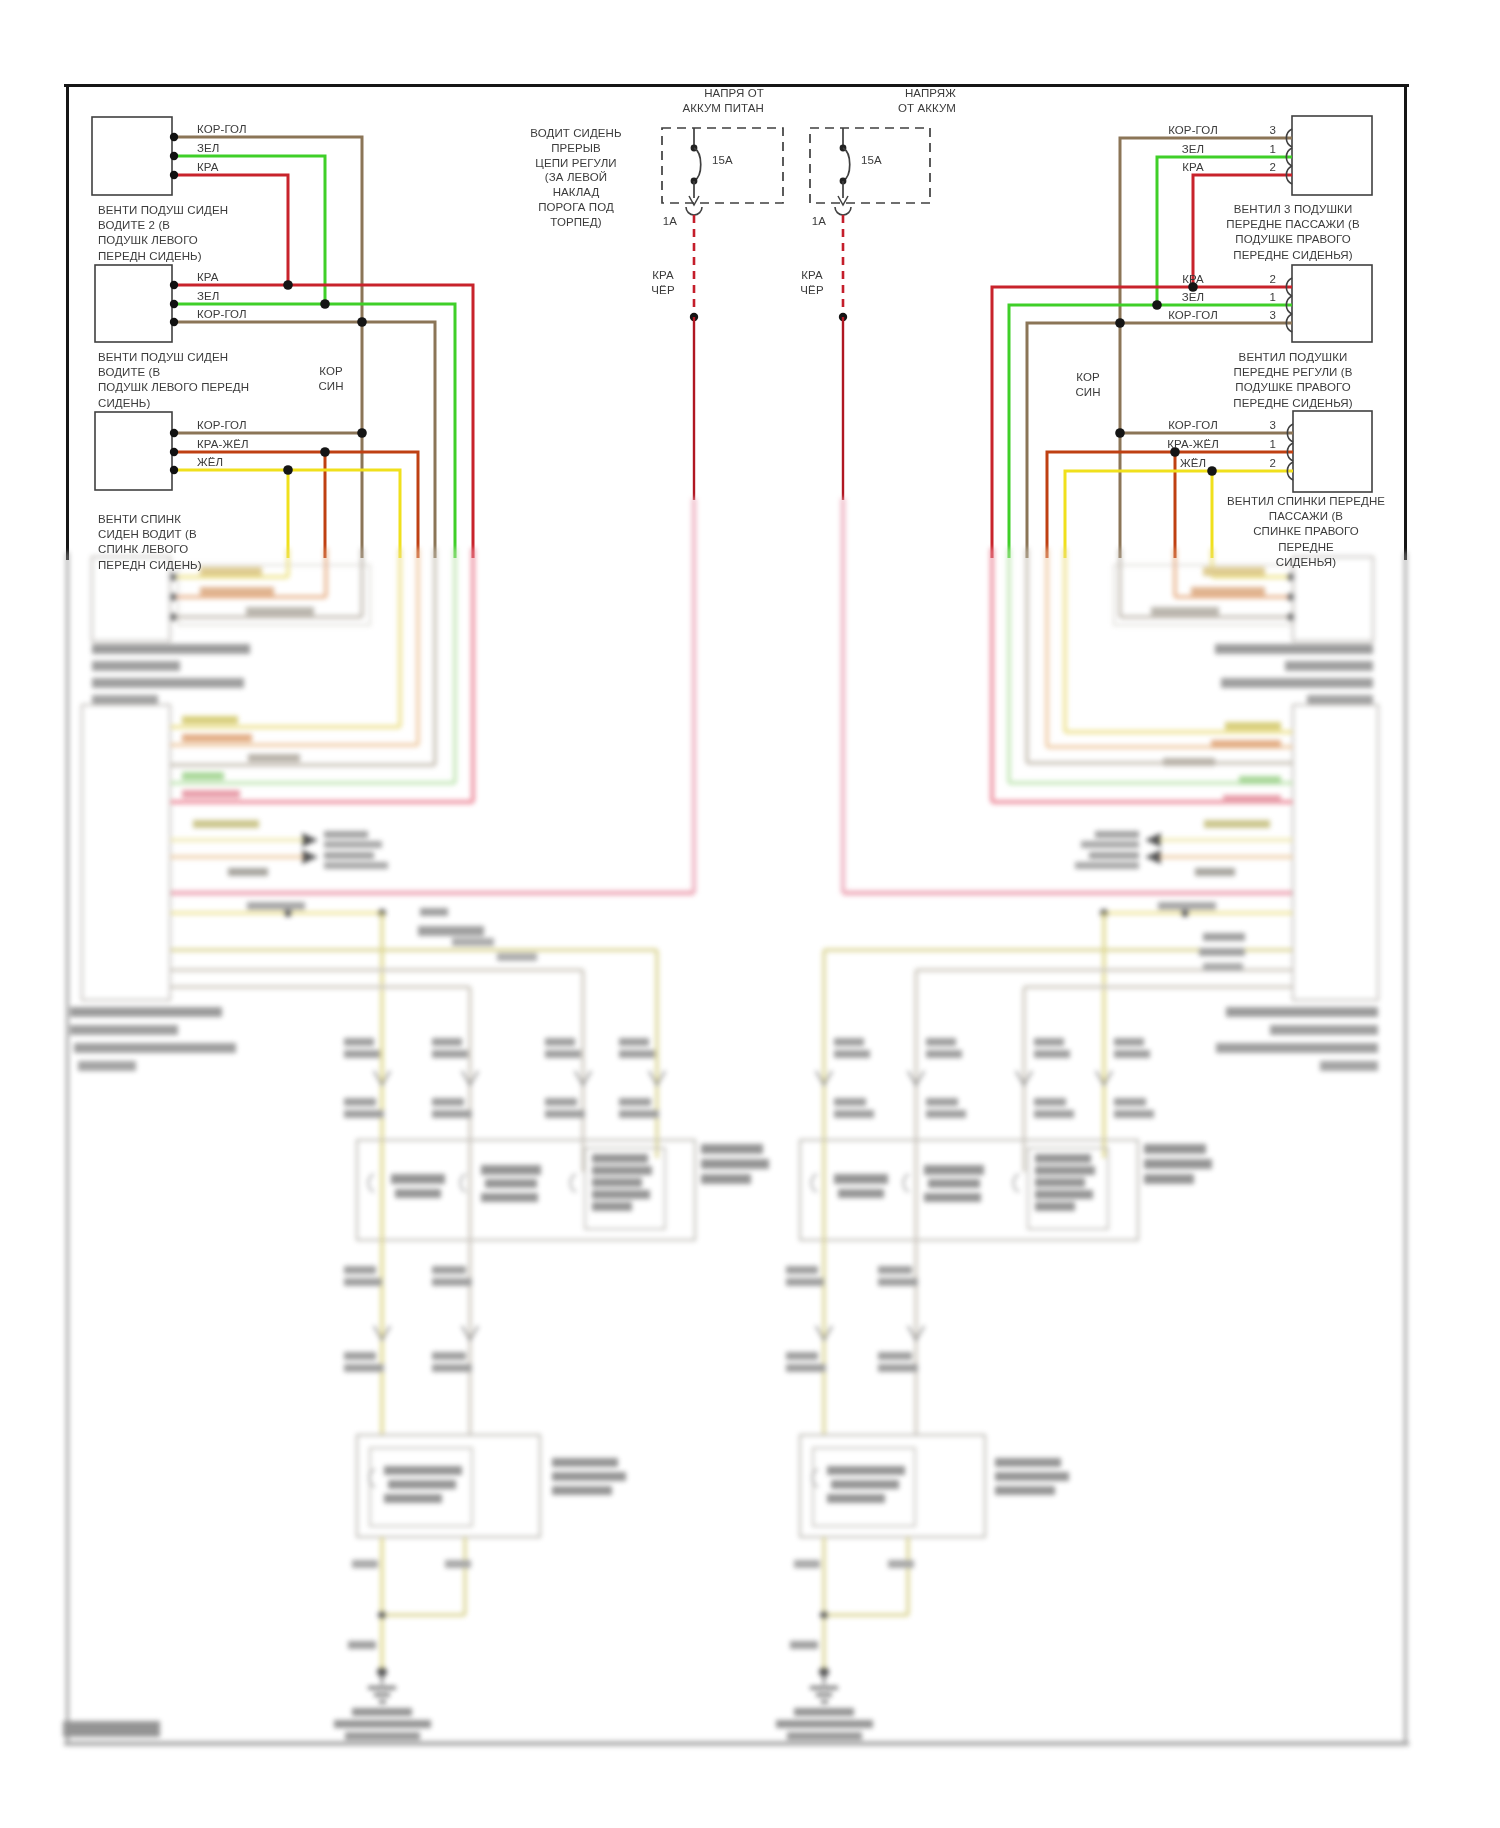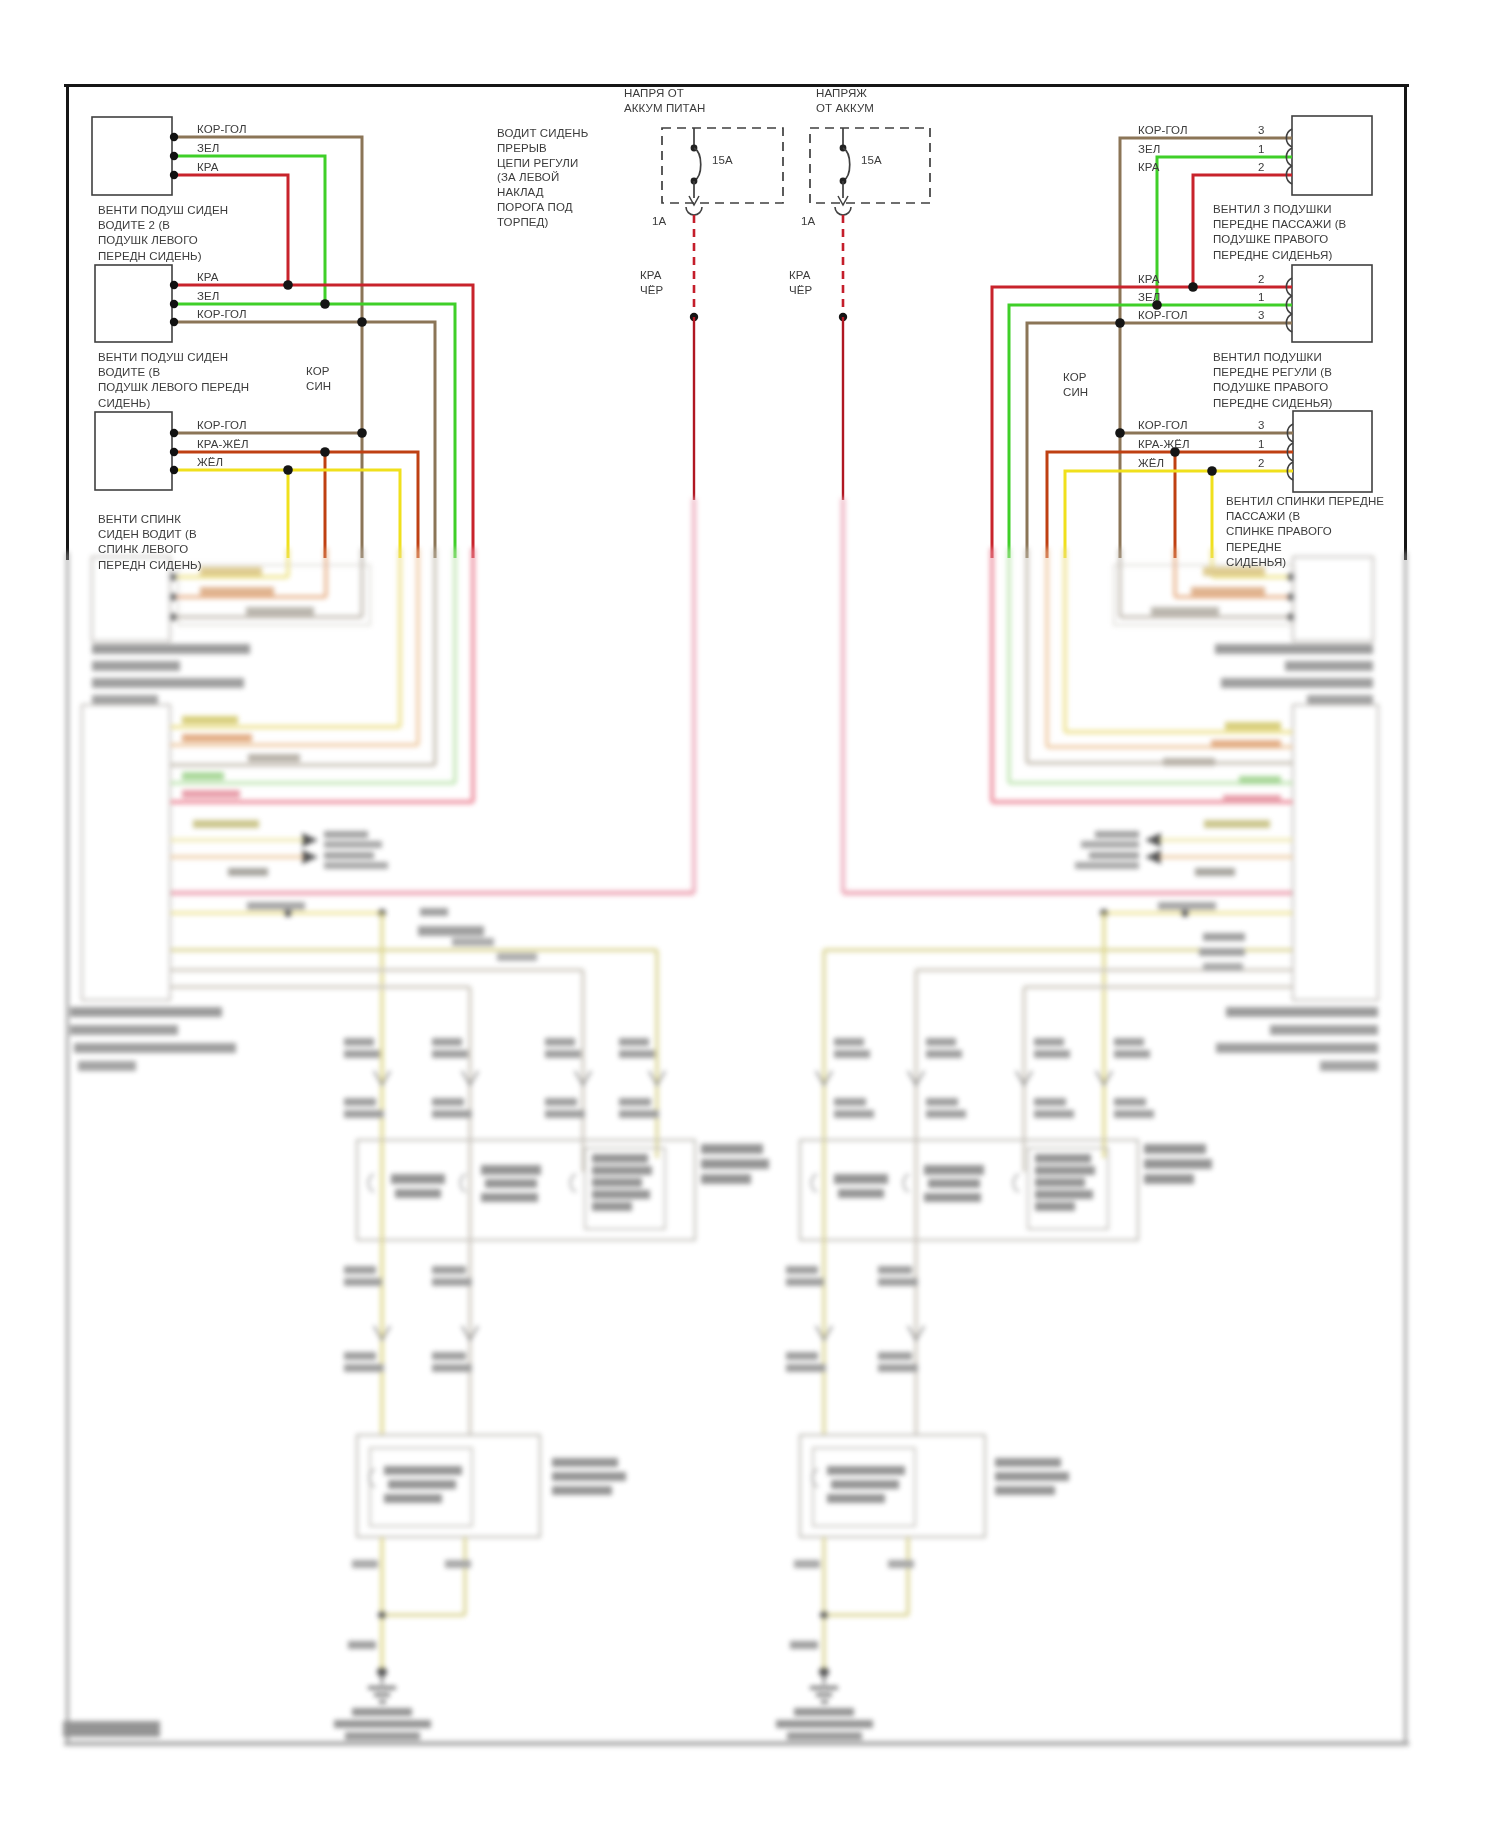--- a/index.html
+++ b/index.html
@@ -1,22 +1,22 @@
 <!DOCTYPE html>
 <html><head>
 <meta charset="utf-8">
 <style>
   html,body{margin:0;padding:0;background:#ffffff;}
   #stage{position:relative;width:1500px;height:1828px;background:#ffffff;overflow:hidden;
          font-family:"Liberation Sans",sans-serif;}
   svg{position:absolute;left:0;top:0;}
   .t{position:absolute;font:11.5px/15.2px "Liberation Sans",sans-serif;color:#3b3b3b;
      white-space:pre-line;letter-spacing:.1px;}
-  .tr{text-align:left}
-  .tc{text-align:left}
+  .tr{text-align:center}
+  .tc{text-align:right}
 </style>
 </head>
 <body>
 
 <div id="stage">
 
   <svg width="1500" height="1828" viewBox="0 0 1500 1828">
 
     <g stroke="#161616" stroke-width="3" fill="none">
       <path d="M64,85.5 H1409"></path>

